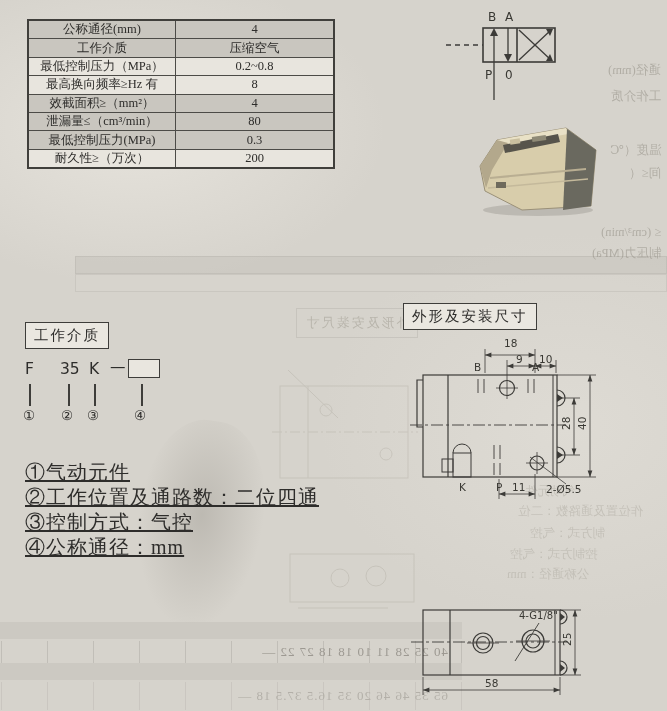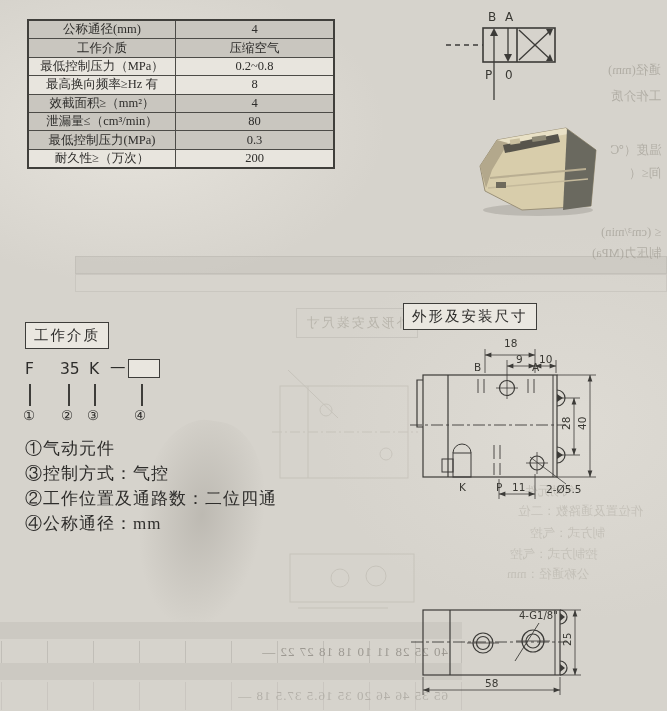--- a/index.html
+++ b/index.html
@@ -38,21 +38,21 @@
   table.spec tr:nth-child(6) td,table.spec tr:nth-child(7) td,table.spec tr:nth-child(9) td,
   table.spec tr:nth-child(10) td{background:#c9c6bf;}
   
   .secbox{position:absolute;z-index:2;border:1.5px solid #3e3d3a;background:#eae7e0;
     padding:3px 8px;font-size:14.5px;letter-spacing:2px;white-space:nowrap;}
   
   .code{position:absolute;z-index:2;font-size:15.5px;font-family:"DejaVu Sans","Liberation Sans",sans-serif;}
   .codebox{position:absolute;z-index:2;width:30px;height:17px;border:1.5px solid #3e3d3a;background:#e9e6df;}
   .vline{position:absolute;z-index:2;width:1.5px;height:22px;top:384px;background:#3e3d3a;}
   .marker{position:absolute;z-index:2;top:407px;font-size:13.5px;}
-  .notes{position:absolute;left:25px;top:436px;z-index:2;font-size:17px;line-height:25px;letter-spacing:1px;}
+  .notes{position:absolute;left:25px;top:460px;z-index:2;font-size:20px;line-height:25px;letter-spacing:1px;text-decoration:underline;}
   .abs{position:absolute;z-index:2;}
 </style>
 </head>
 <body>
 
 <div class="page">
 
   <div class="bleed">
     <div class="band" style="top:256px"></div>
     <div class="band light" style="top:274px"></div>
@@ -185,22 +185,22 @@
   <div class="vline" style="left:68px"></div>
   <div class="vline" style="left:94px"></div>
   <div class="vline" style="left:141px"></div>
   <span class="marker" style="left:23px">①</span>
   <span class="marker" style="left:61px">②</span>
   <span class="marker" style="left:87px">③</span>
   <span class="marker" style="left:134px">④</span>
 
   <div class="notes">
     <div>①气动元件</div>
+    <div>②工作位置及通路数：二位四通</div>
     <div>③控制方式：气控</div>
-    <div>②工作位置及通路数：二位四通</div>
     <div>④公称通径：mm</div>
   </div>
 
   <svg class="abs" style="left:408px;top:333px" width="200" height="180" viewBox="0 0 200 180">
     <defs>
       <marker id="dl" markerWidth="10" markerHeight="8" refX="1" refY="4" orient="auto">
         <path d="M1,4 L9,1 L9,7 Z" fill="#3c3b38"></path>
       </marker>
       <marker id="dr" markerWidth="10" markerHeight="8" refX="9" refY="4" orient="auto">
         <path d="M9,4 L1,1 L1,7 Z" fill="#3c3b38"></path>

